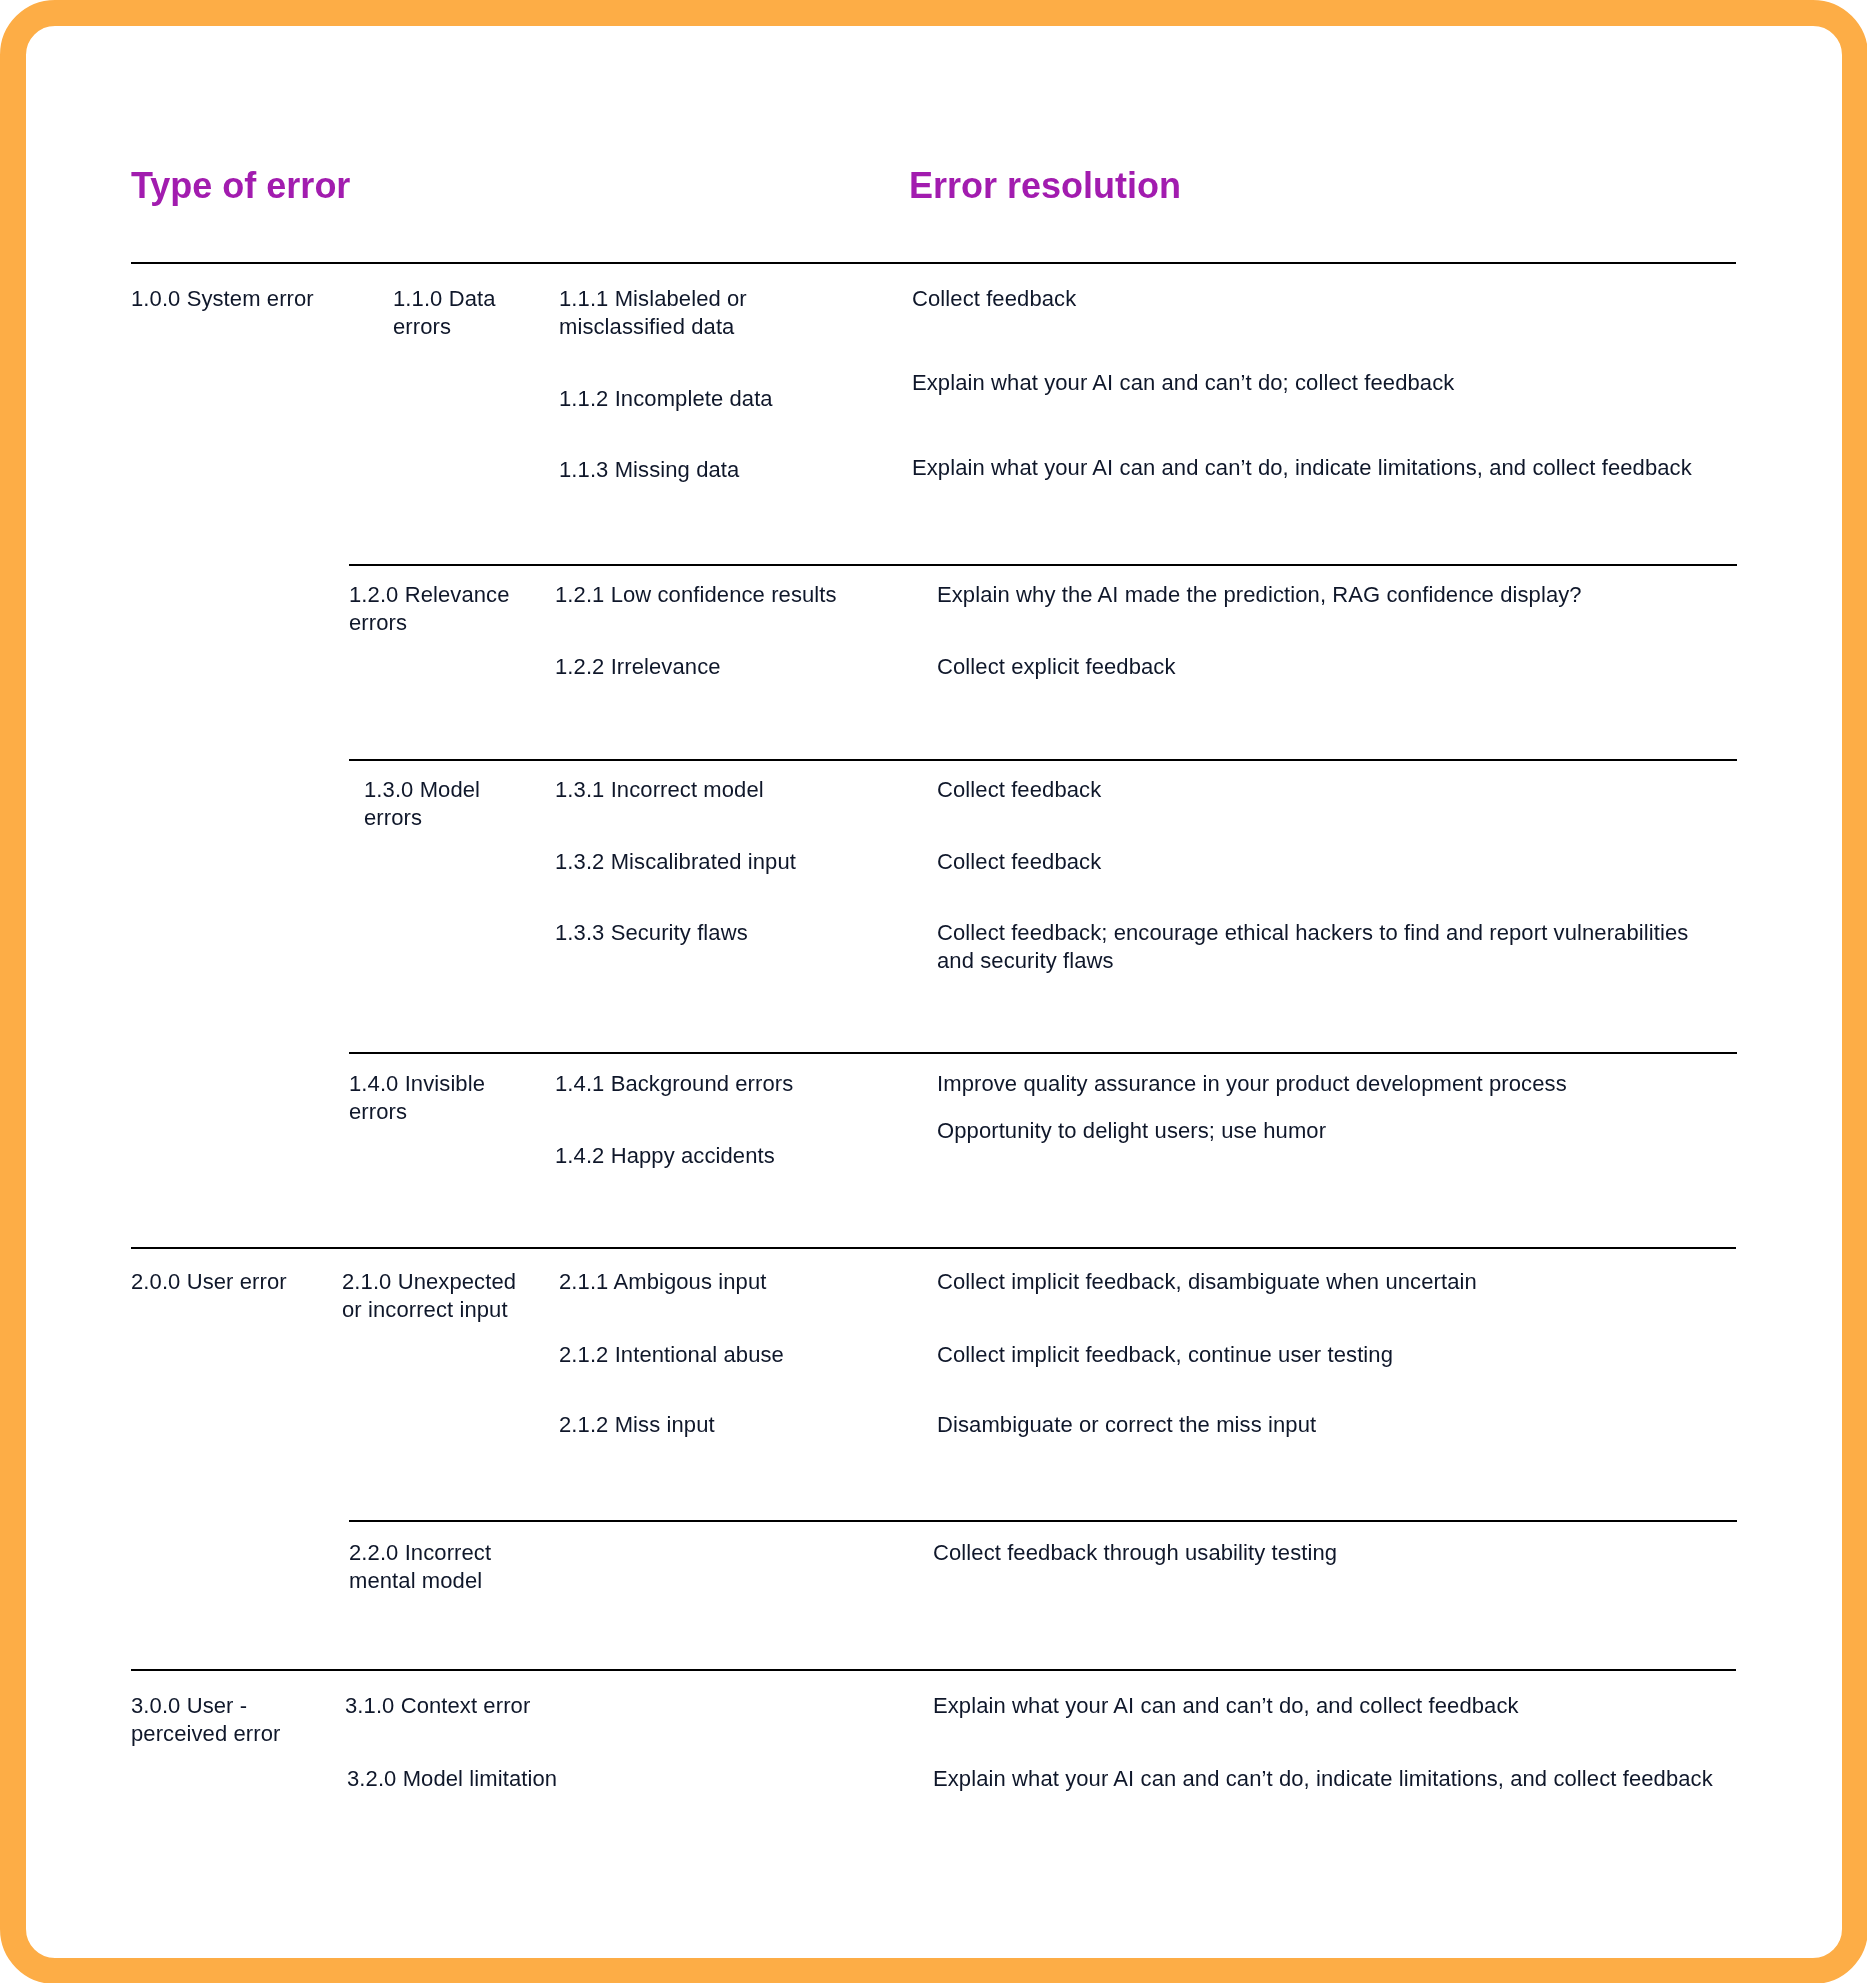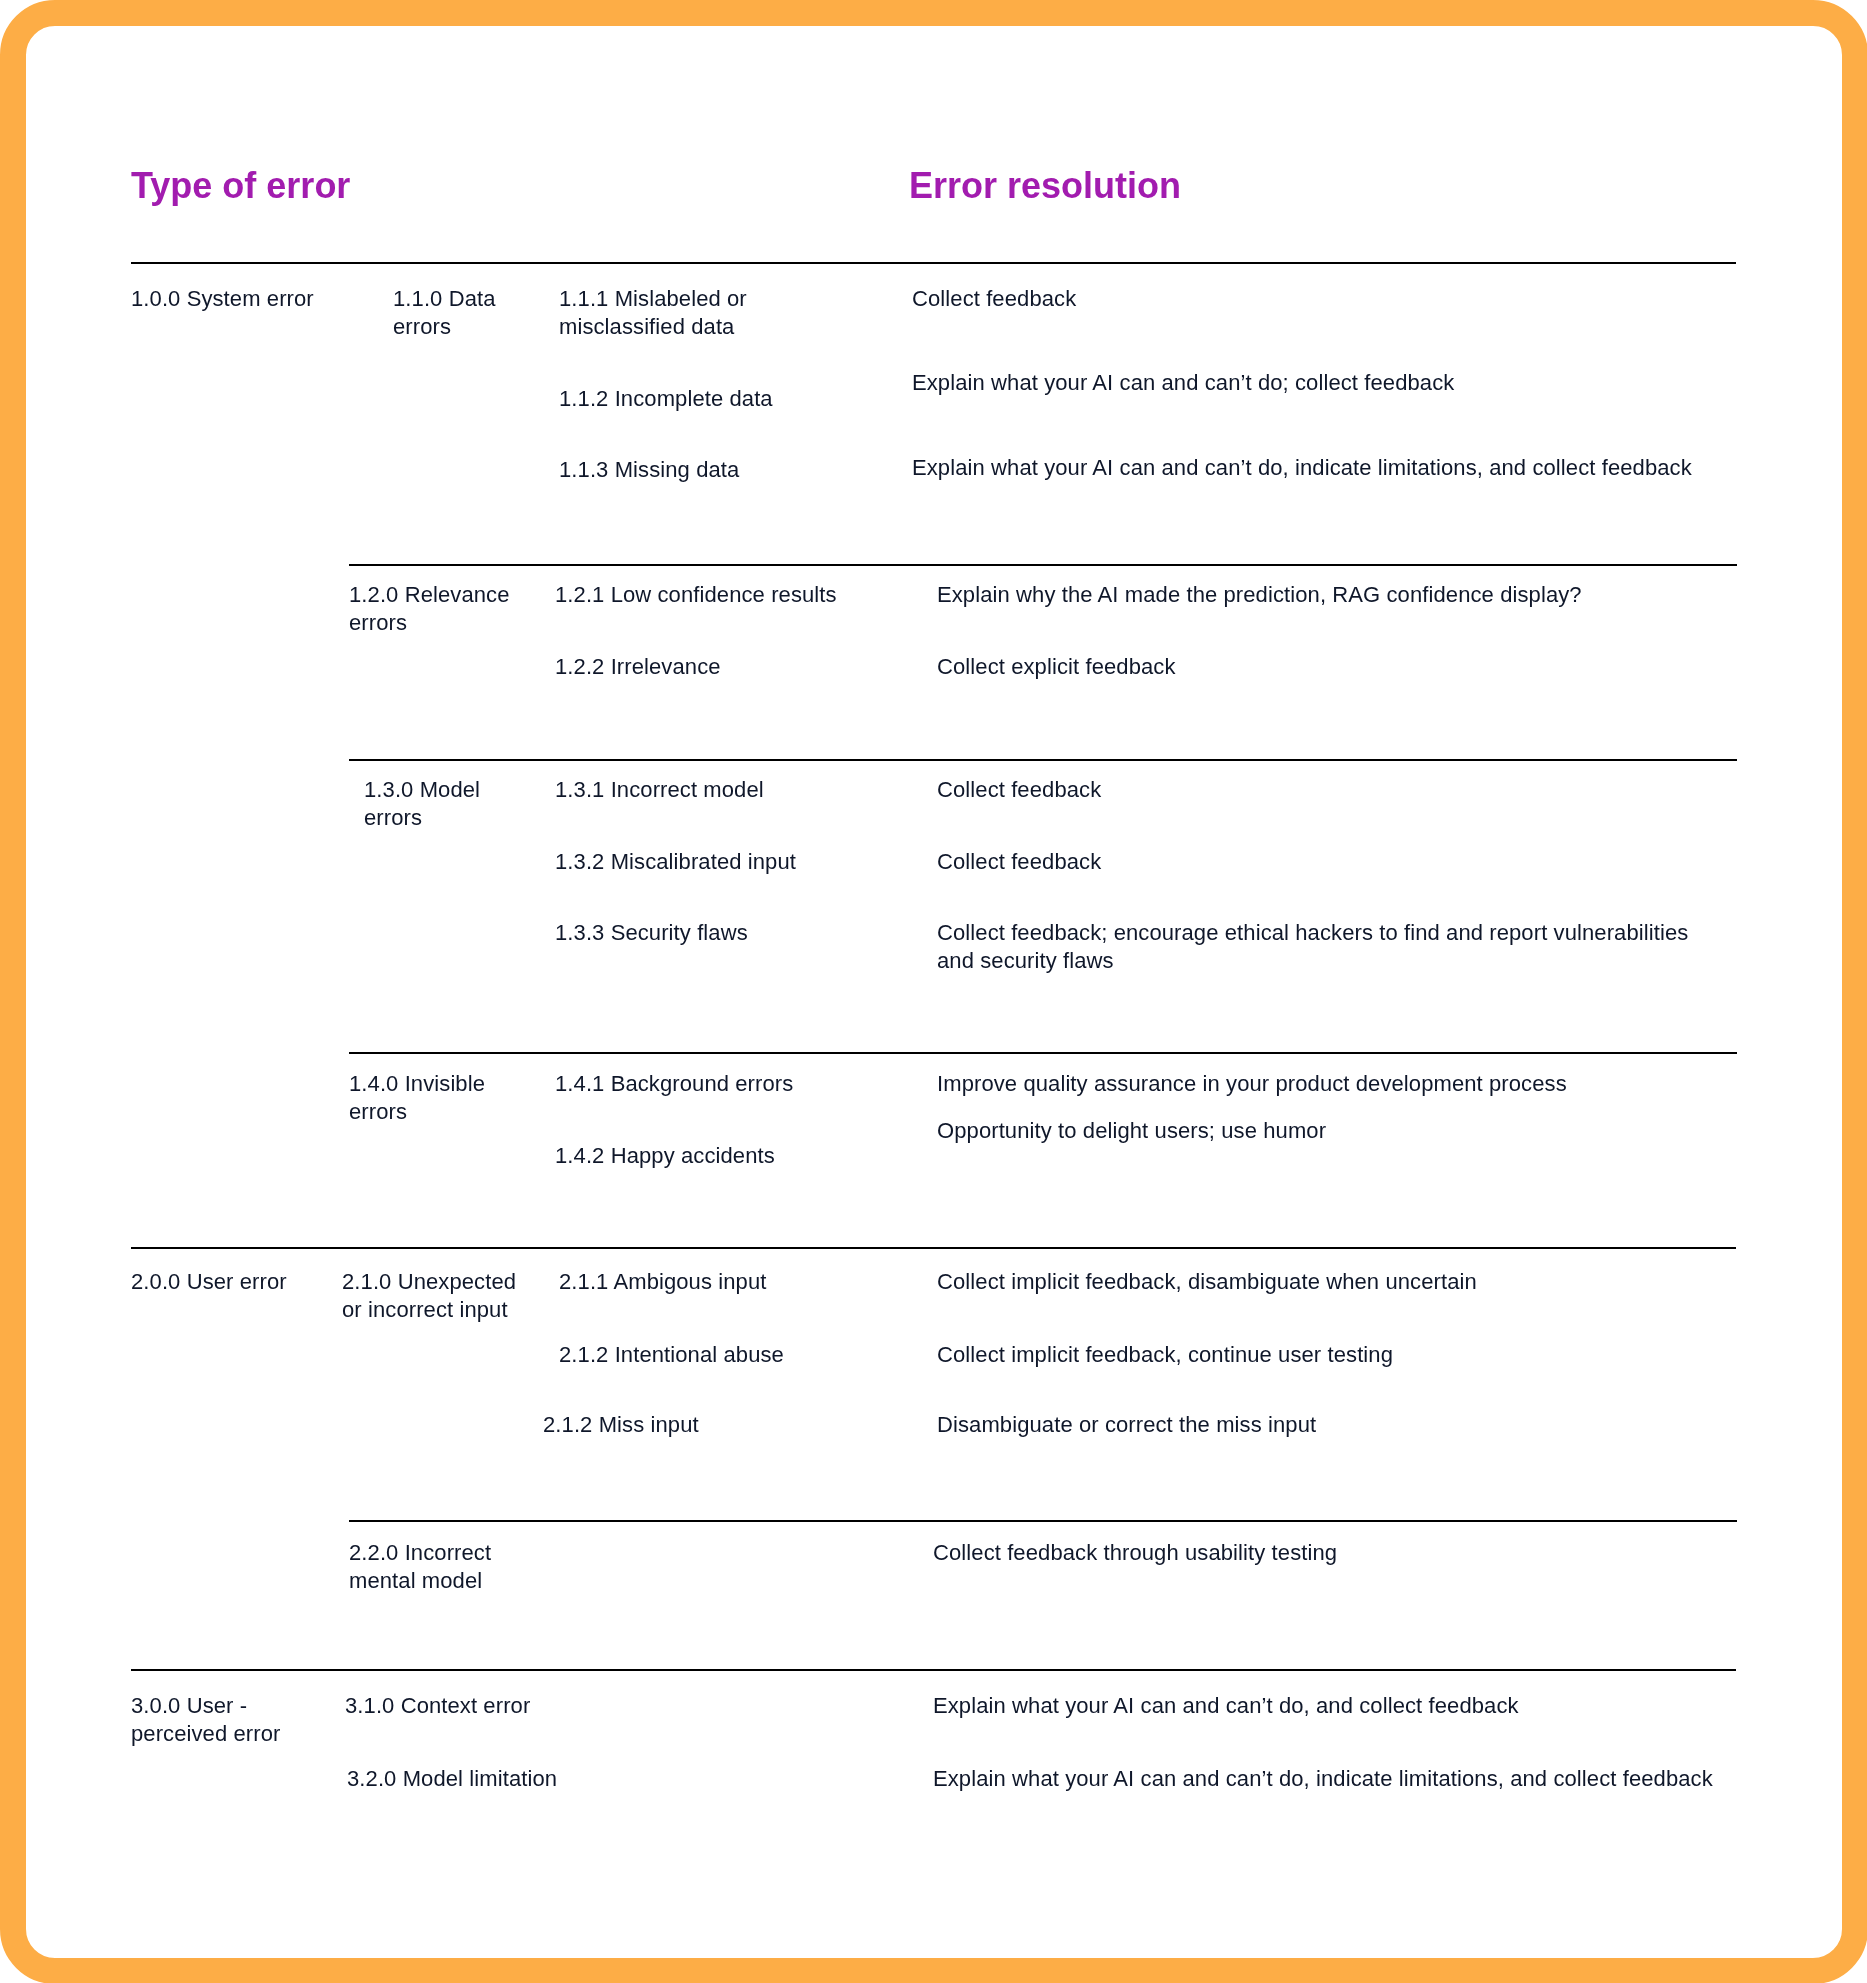--- a/index.html
+++ b/index.html
@@ -111,21 +111,21 @@
 
     <div>
       <div class="t" style="left:342px; top:1268px;">
         <div>2.1.0 Unexpected</div>
         <div>or incorrect input</div>
       </div>
       <div class="t" style="left:559px; top:1268px;">2.1.1 Ambigous input</div>
       <div class="t" style="left:937px; top:1268px;">Collect implicit feedback, disambiguate when uncertain</div>
       <div class="t" style="left:559px; top:1341px;">2.1.2 Intentional abuse</div>
       <div class="t" style="left:937px; top:1341px;">Collect implicit feedback, continue user testing</div>
-      <div class="t" style="left:543px; top:1411px;">2.1.2 Miss input</div>
+      <div class="t" style="left:559px; top:1411px;">2.1.2 Miss input</div>
       <div class="t" style="left:937px; top:1411px;">Disambiguate or correct the miss input</div>
     </div>
 
     <div class="rule" style="left:349px; top:1520px; width:1388px;"></div>
 
     <div>
       <div class="t" style="left:349px; top:1539px;">
         <div>2.2.0 Incorrect</div>
         <div>mental model</div>
       </div>

